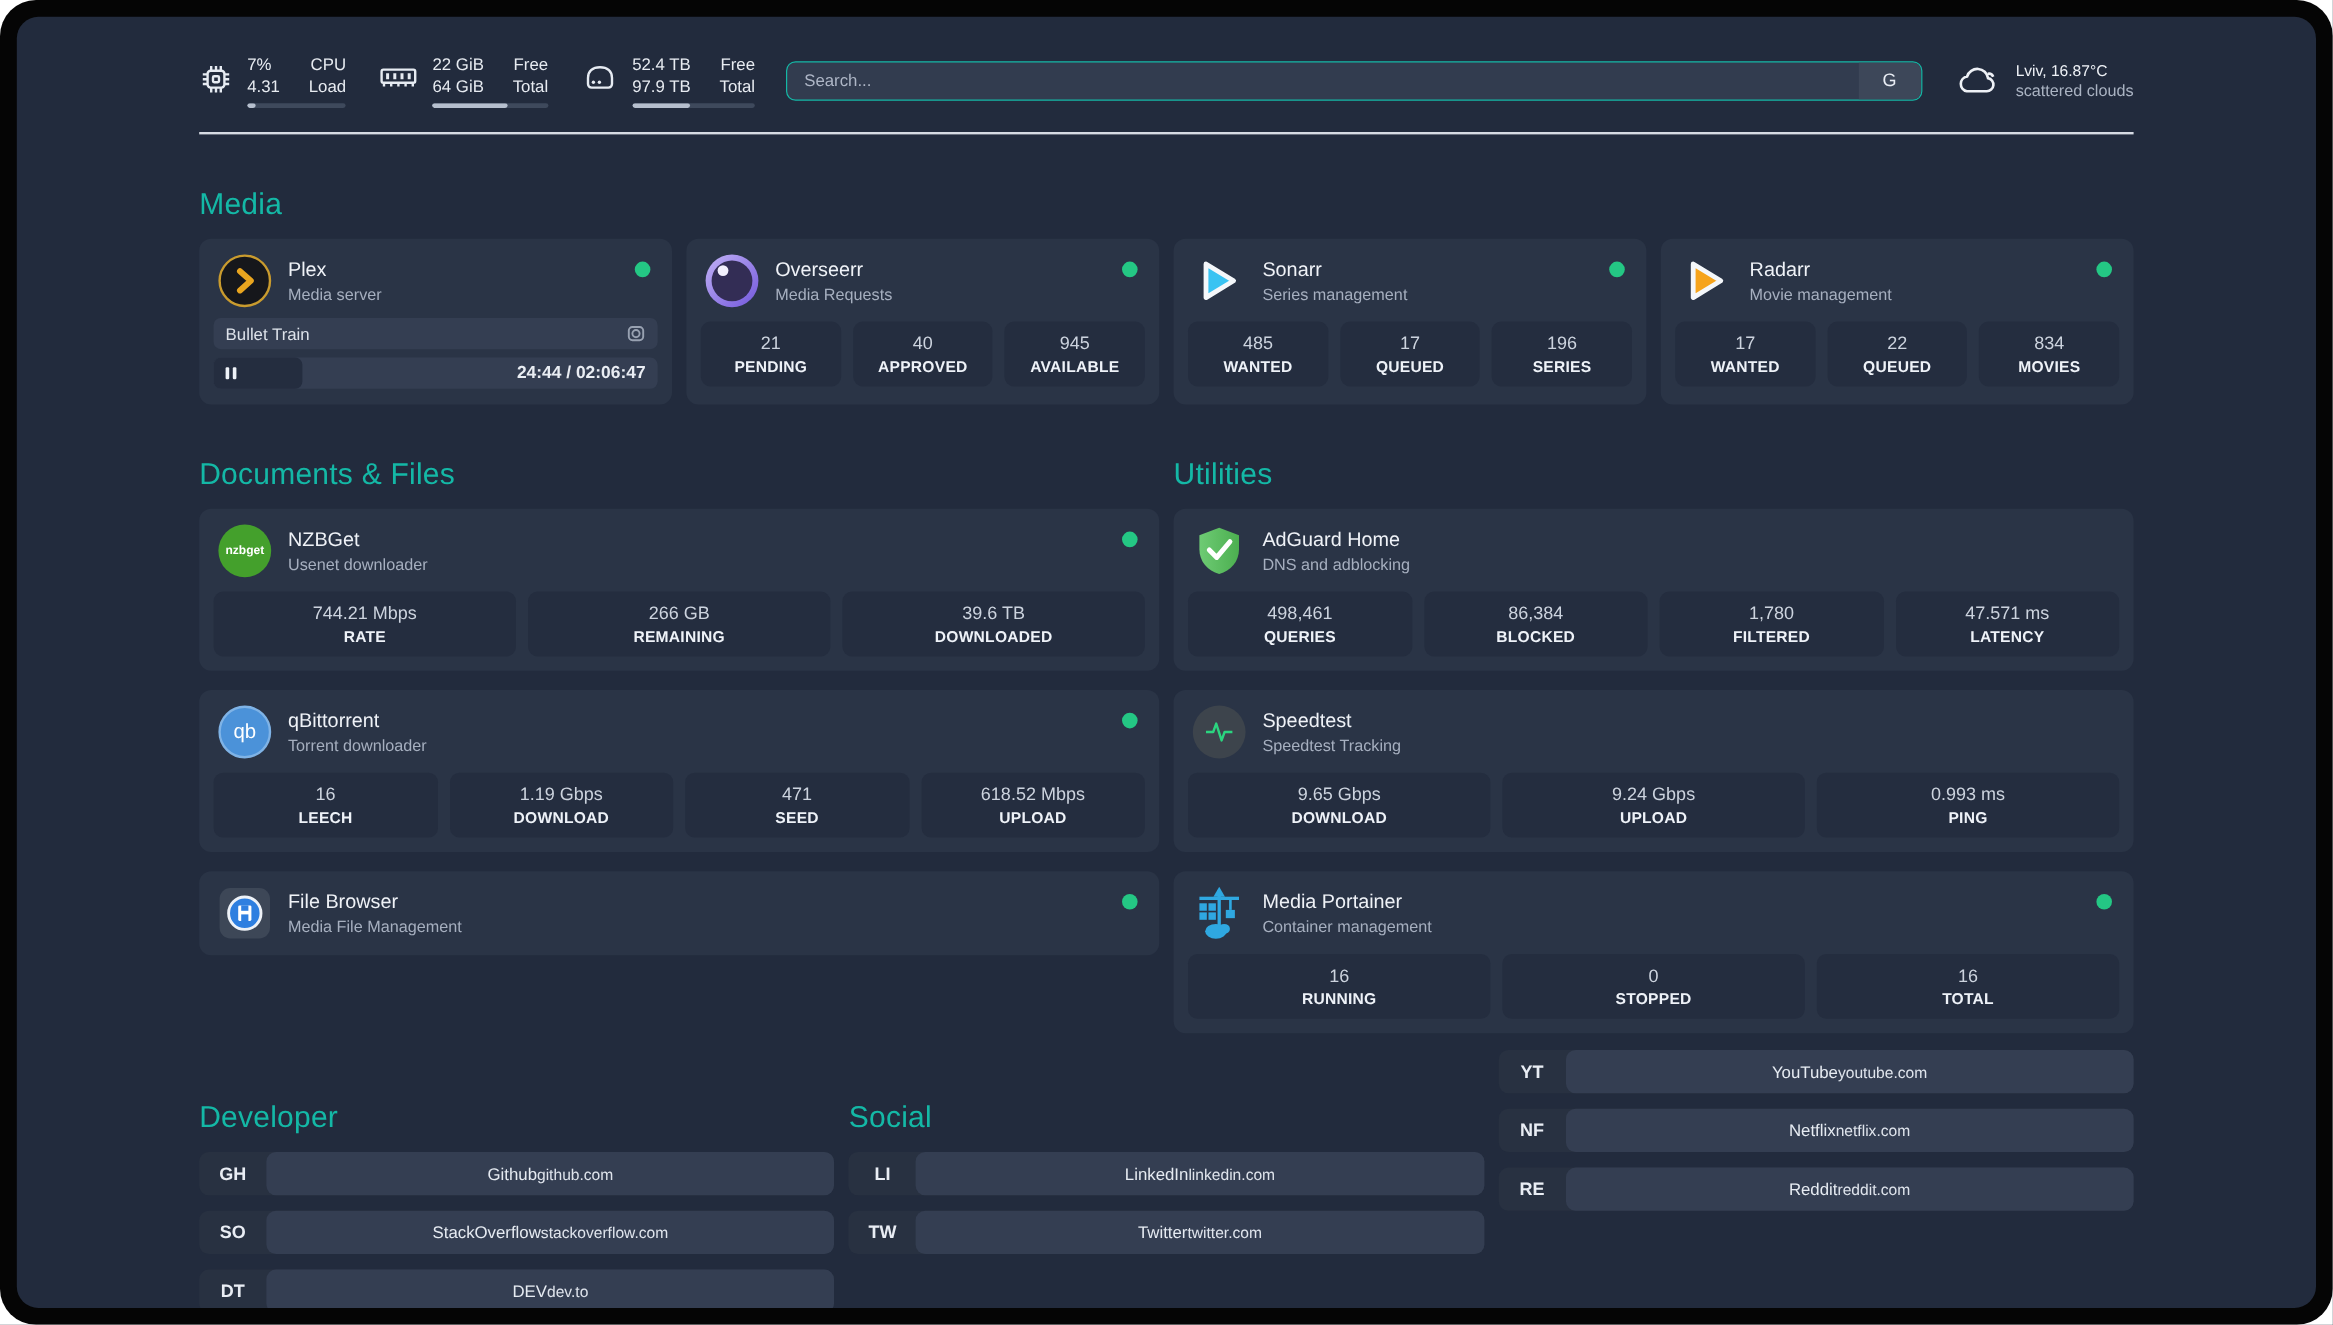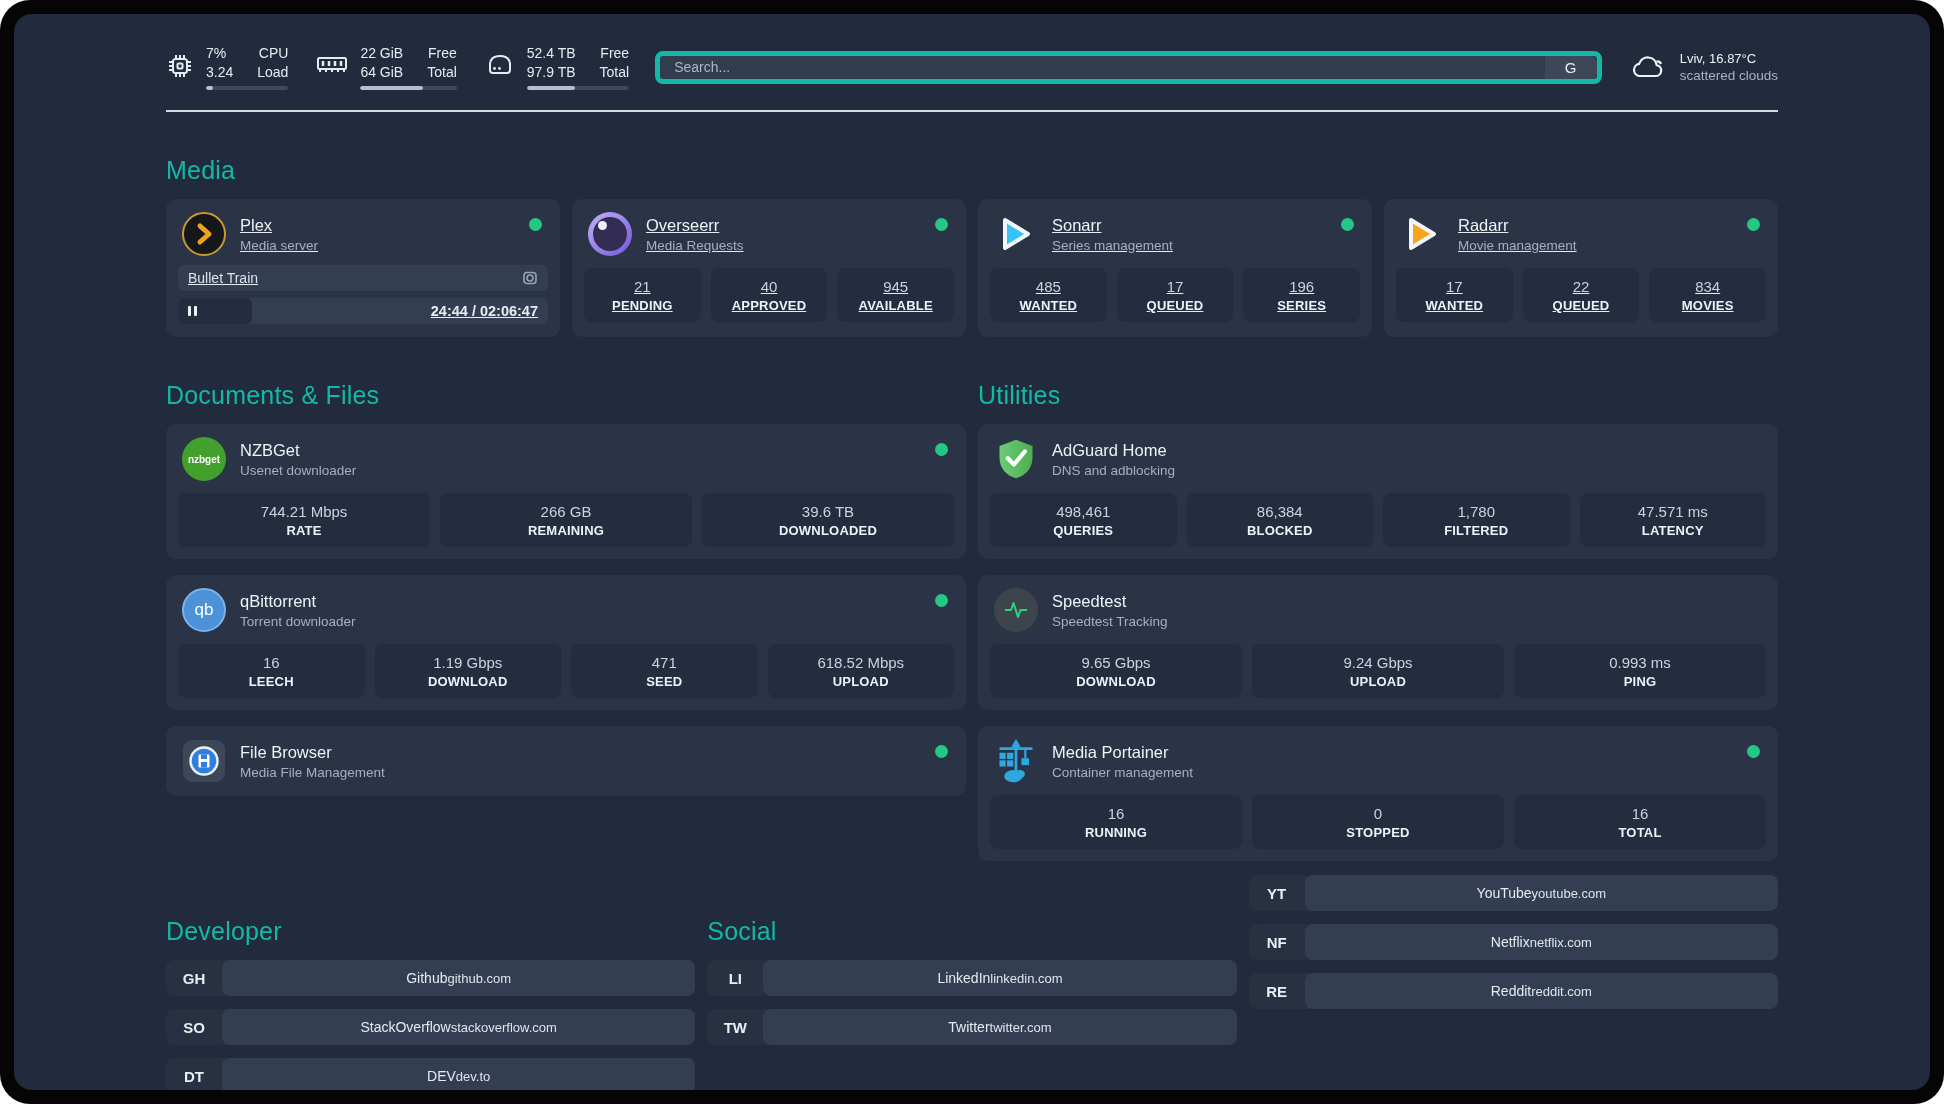--- a/index.html
+++ b/index.html
@@ -26,32 +26,32 @@
   .topbar { display: flex; align-items: center; gap: 26px; height: 58px; }
   .sysgroups { display: flex; gap: 28px; flex: none; }
   .sysgroup { display: flex; align-items: flex-start; gap: 12px; }
   .sysgroup .sicon { margin-top: 8px; }
   .sysbody { display: flex; flex-direction: column; }
   .sysrow { display: flex; gap: 24px; }
   .syscol { font-size: 14px; line-height: 1.3; color: #e7ebf1; white-space: pre-line; }
   .syscol.lab { text-align: right; }
   .sysbar { height: 4px; background: #3e495c; border-radius: 2px; margin-top: 5px; overflow: hidden; }
   .sysfill { height: 100%; background: #b6bfce; border-radius: 2px; }
-  .search { flex: 1; height: 33px; display: flex; align-items: stretch; background: #323c4f; border: 5px solid #14b8a6; border-radius: 8px; overflow: hidden; }
+  .search { flex: 1; height: 33px; display: flex; align-items: stretch; background: #323c4f; border: 1px solid #14b8a6; border-radius: 8px; overflow: hidden; }
   .search input { flex: 1; background: transparent; border: none; outline: none; color: #e3e8f0; font-size: 14px; padding: 0 14px; font-family: inherit; }
   .search input::placeholder { color: #aeb6c6; }
   .g-btn { width: 52px; background: #3d4759; border: none; color: #e9edf4; font-size: 15px; font-weight: 500; cursor: pointer; border-radius: 0 7px 7px 0; }
   .weather { display: flex; align-items: center; gap: 12px; flex: none; }
   .weather .wtxt1 { font-size: 13px; color: #eef1f6; }
   .weather .wtxt2 { font-size: 13.5px; color: #aab3c2; margin-top: 2px; }
   .divider { height: 2px; background: #d6dbe3; border: none; margin-top: 14px; }
   
   h2.sec { font-size: 25px; font-weight: 500; color: #14b8a6; margin: 44px 0 14px 0; letter-spacing: .2px; }
   
-  .grid4 { display: grid; grid-template-columns: repeat(4, 1fr); gap: 12px; text-decoration: underline; }
+  .grid4 { display: grid; grid-template-columns: repeat(4, 1fr); gap: 12px; }
   .two-col { display: grid; grid-template-columns: 1fr 1fr; column-gap: 12px; }
   .col-cards { display: flex; flex-direction: column; gap: 16px; }
   .card { background: #2a3446; border-radius: 10px; position: relative; }
   .card-header { display: flex; align-items: center; gap: 14px; padding: 13px 16px 12px 16px; }
   .app-icon { width: 44px; height: 44px; flex: none; position: relative; }
   .card-title { font-size: 16.5px; font-weight: 500; color: #eff2f7; }
   .card-sub { font-size: 13.5px; color: #a6afbf; margin-top: 3px; }
   .status-dot { position: absolute; top: 19px; right: 18px; width: 13px; height: 13px; border-radius: 50%; background: #24c784; }
   .stats-row { display: flex; gap: 10px; padding: 0 12px 12px 12px; }
   .stat { flex: 1; background: #242d3f; border-radius: 8px; text-align: center; padding: 10px 4px 9px 4px; }
@@ -96,21 +96,21 @@
         <div class="sysgroup">
           <span class="sicon">
             <svg width="28" height="28" viewBox="0 0 28 28" fill="none" stroke="#e6ebf2" stroke-width="2">
               <rect x="7" y="7" width="14" height="14" rx="2.5"></rect>
               <rect x="11.5" y="11.5" width="5" height="5" rx="1"></rect>
               <path d="M10 7V3 M14 7V3 M18 7V3 M10 25v-4 M14 25v-4 M18 25v-4 M7 10H3 M7 14H3 M7 18H3 M25 10h-4 M25 14h-4 M25 18h-4"></path>
             </svg>
           </span>
           <div class="sysbody">
             <div class="sysrow">
-              <div class="syscol"><span>7%</span><br><span>3.24</span></div>
+              <div class="syscol"><span>7%</span><br><span>4.31</span></div>
               <div class="syscol lab"><span>CPU</span><br><span>Load</span></div>
             </div>
             <div class="sysbar">
                 <div class="sysfill" style="width: 8%;"></div>
               </div>
           </div>
         </div>
 
         <div class="sysgroup">
           <span class="sicon">

